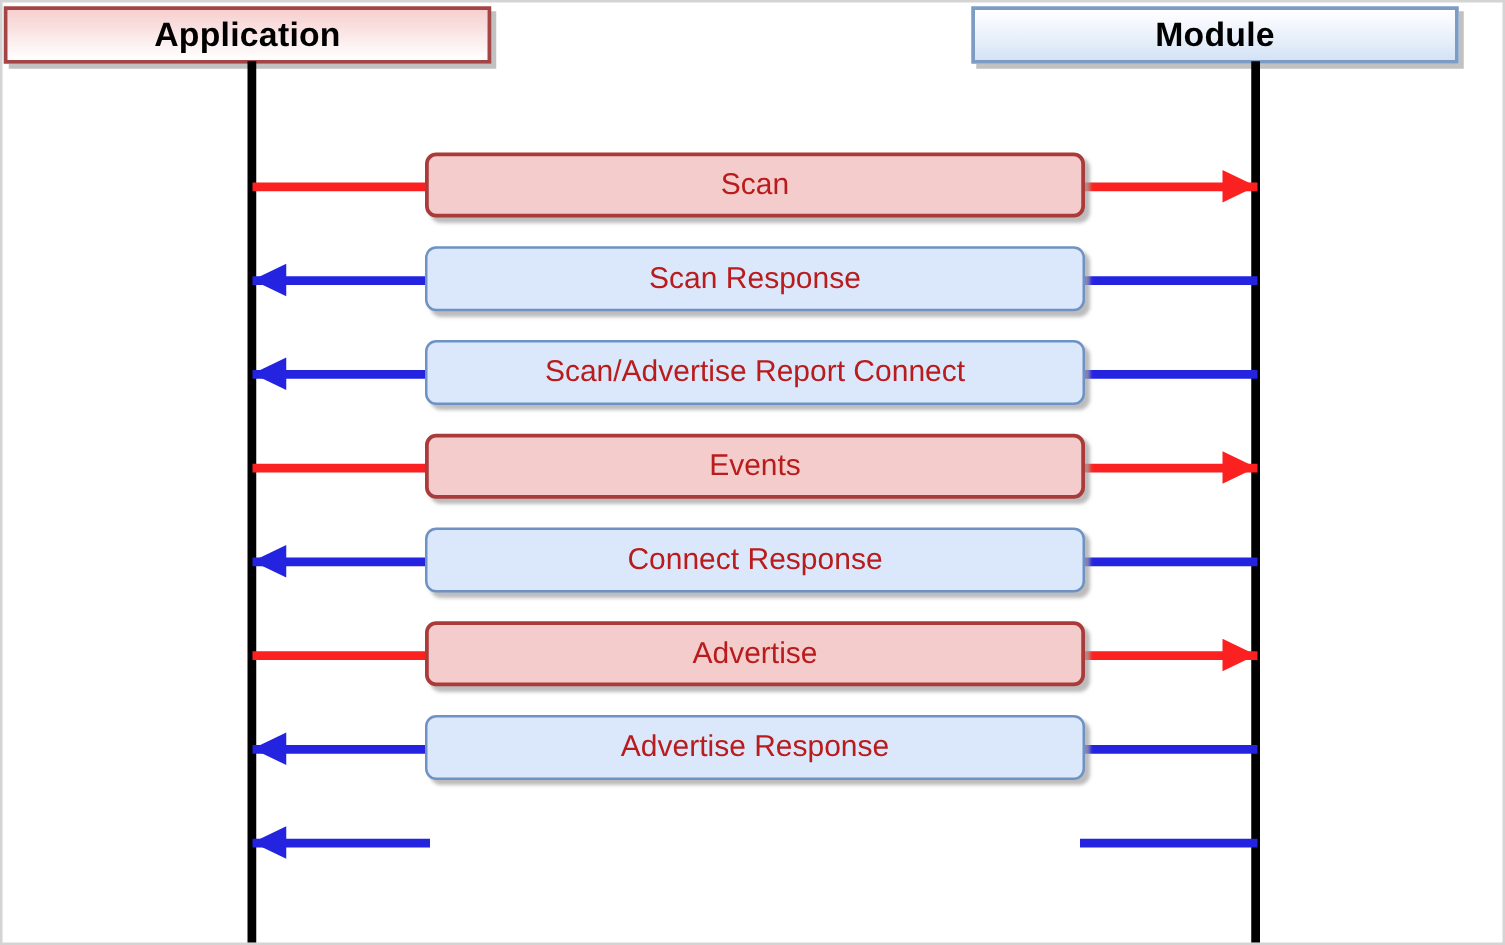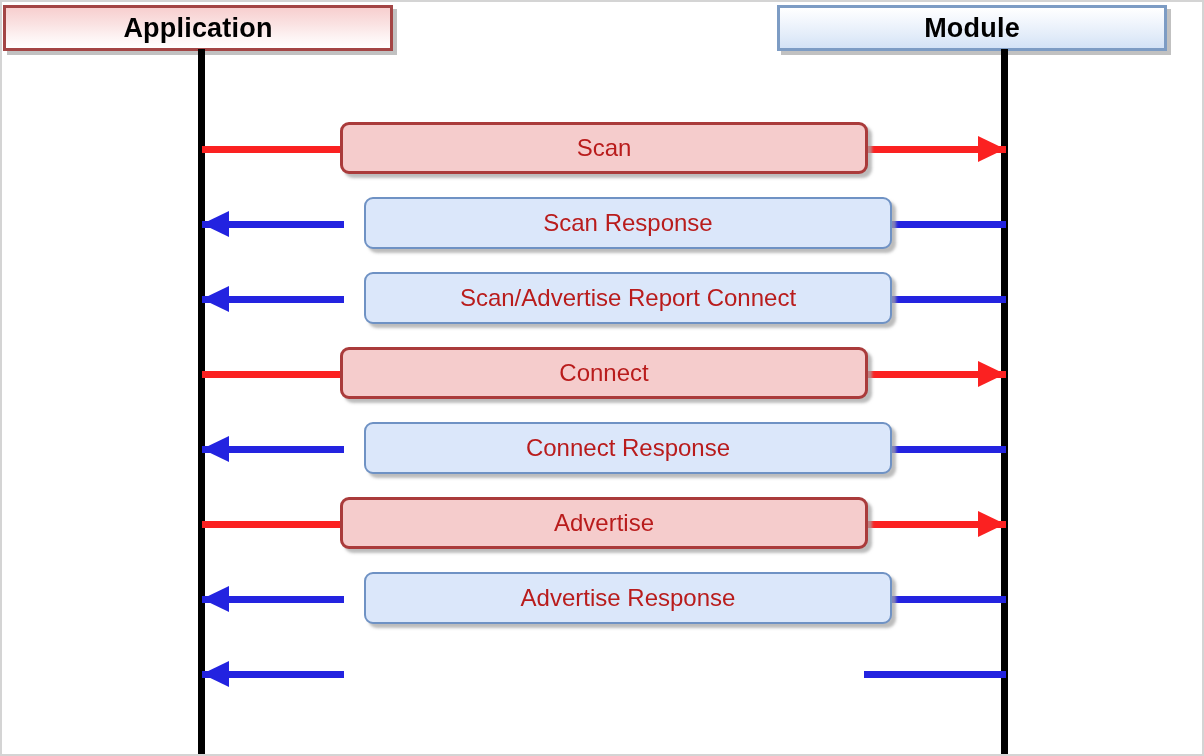--- a/index.html
+++ b/index.html
@@ -123,21 +123,20 @@
     color: #b91c1c;
     box-shadow: 4px 4px 3px 0 rgba(165,165,165,0.75);
   }
   .msg-box-red {
     background: #f5cccc;
     border: 3px solid #aa3b3b;
   }
   .msg-box-blue {
     background: #dbe7fa;
     border: 2px solid #6f92c4;
-    margin-left: 24px;
   }
 </style>
 </head>
 <body>
 
 <div id="canvas">
 
   <div class="actor-box actor-left">
     <span>Application</span>
   </div>
@@ -172,21 +171,21 @@
         <div class="arrow-left"></div>
         <div class="msg-box msg-box-blue">
           <span>Scan/Advertise Report Connect</span>
         </div>
       </div>
       <div class="msg-row" style="top: 345px;">
         <div class="line-left line-red"></div>
         <div class="line-right line-red"></div>
         <div class="arrow-right"></div>
         <div class="msg-box msg-box-red">
-          <span>Connect</span>
+          <span>Events</span>
         </div>
       </div>
       <div class="msg-row" style="top: 420px;">
         <div class="line-left line-blue"></div>
         <div class="line-right line-blue"></div>
         <div class="arrow-left"></div>
         <div class="msg-box msg-box-blue">
           <span>Connect Response</span>
         </div>
       </div>

